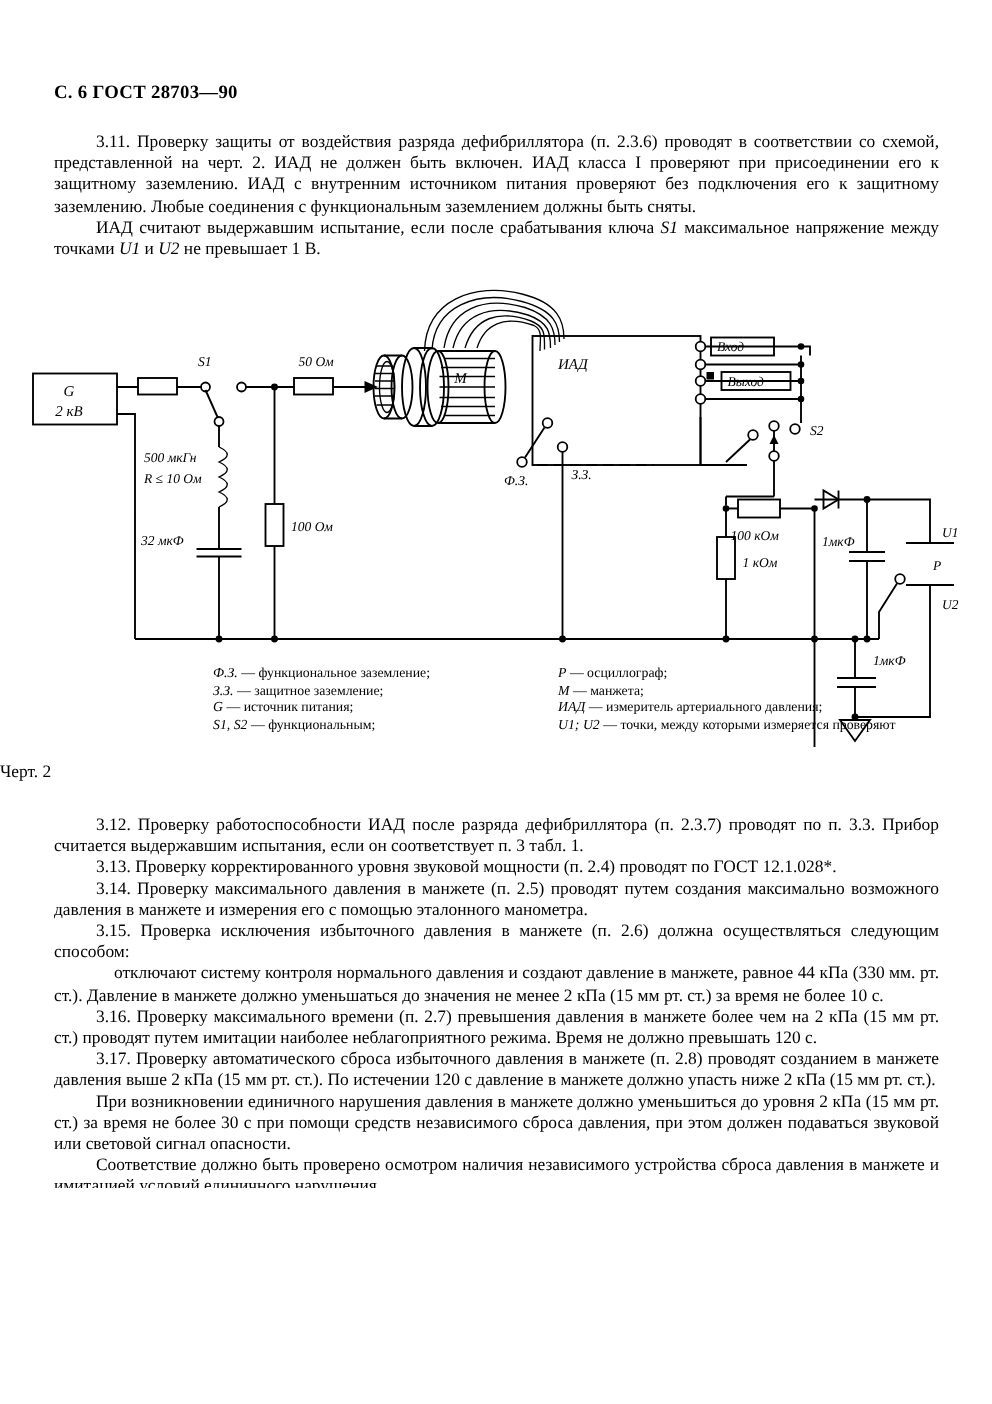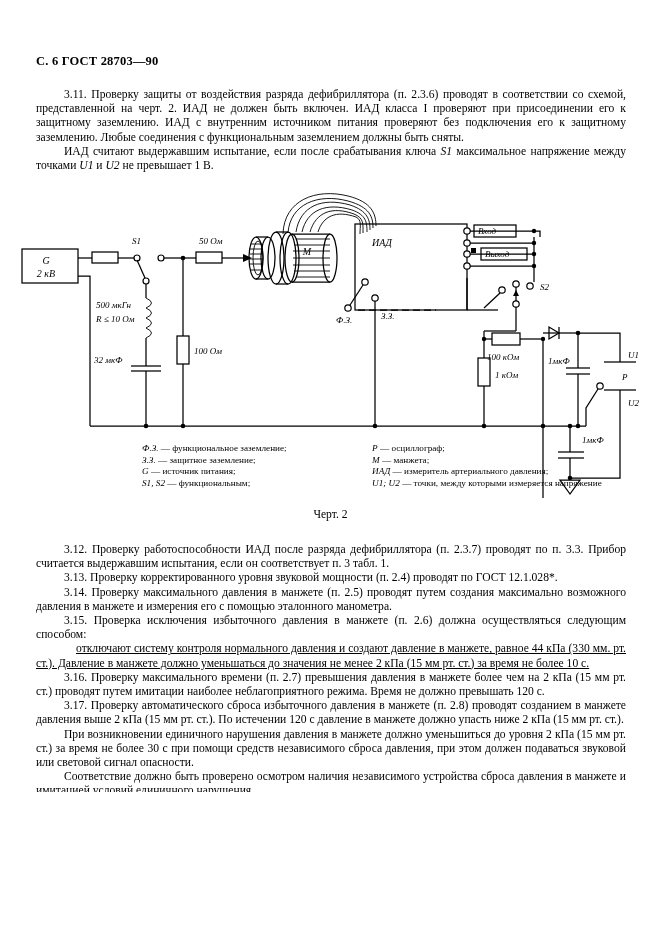--- a/index.html
+++ b/index.html
@@ -37,38 +37,36 @@
     line-height: 14.2px;
     text-align: justify;
     text-justify: inter-word;
   }
   .body-block p {
     margin: 0;
     text-indent: 28px;
   }
   .body-block p.subindent {
     text-indent: 40px;
-    text-decoration: underline;
   }
   i, .ital { font-style: italic; }
   
   #figure {
     position: absolute;
     left: 0px;
     top: 186px;
     width: 661px;
     height: 340px;
   }
   #figure svg { display: block; }
   .fig-caption {
     position: absolute;
     left: 0;
     top: 322px;
     width: 661px;
-    text-align: center;
     font-size: 11.6px;
   }
   
   .legend {
     position: absolute;
     top: 443px;
     font-size: 9.2px;
     line-height: 11.6px;
     white-space: nowrap;
   }
@@ -313,21 +311,21 @@
     <div><span class="sym">Ф.З.</span><span> — </span><span>функциональное заземление;</span></div>
     <div><span class="sym">З.З.</span><span> — </span><span>защитное заземление;</span></div>
     <div><span class="sym">G</span><span> — </span><span>источник питания;</span></div>
     <div><span class="sym">S1, S2</span><span> — </span><span>функциональным;</span></div>
   </div>
 
   <div class="legend col-right">
     <div><span class="sym">P</span><span> — </span><span>осциллограф;</span></div>
     <div><span class="sym">M</span><span> — </span><span>манжета;</span></div>
     <div><span class="sym">ИАД</span><span> — </span><span>измеритель артериального давления;</span></div>
-    <div style="text-align:justify;"><span class="sym">U1; U2</span><span> — </span><span>точки, между которыми измеряется напряжение</span></div>
+    <div style="text-align:justify;"><span class="sym">U1; U2</span><span> — </span><span>точки, между которыми измеряется проверяют</span></div>
   </div>
 
   <div class="body-block" style="top:543px;">
     <p>3.12.  Проверку работоспособности ИАД после разряда дефибриллятора (п. 2.3.7) проводят по п. 3.3. Прибор считается выдержавшим испытания, если он соответствует п. 3 табл. 1.</p>
     <p>3.13.  Проверку корректированного уровня звуковой мощности (п. 2.4) проводят по ГОСТ 12.1.028*.</p>
     <p>3.14.  Проверку максимального давления в манжете (п. 2.5) проводят путем создания максимально возможного давления в манжете и измерения его с помощью эталонного манометра.</p>
     <p>3.15.  Проверка исключения избыточного давления в манжете (п. 2.6) должна осуществляться следующим способом:</p>
     <p class="subindent">отключают систему контроля нормального давления и создают давление в манжете, равное 44 кПа (330 мм. рт. ст.). Давление в манжете должно уменьшаться до значения не менее 2 кПа (15 мм рт. ст.) за время не более 10 с.</p>
     <p>3.16.  Проверку максимального времени (п. 2.7) превышения давления в манжете более чем на 2 кПа (15 мм рт. ст.) проводят путем имитации наиболее неблагоприятного режима. Время не должно превышать 120 с.</p>
     <p>3.17. Проверку автоматического сброса избыточного давления в манжете (п. 2.8) проводят созданием в манжете давления выше 2 кПа (15 мм рт. ст.). По истечении 120 с давление в манжете должно упасть ниже 2 кПа (15 мм рт. ст.).</p>

